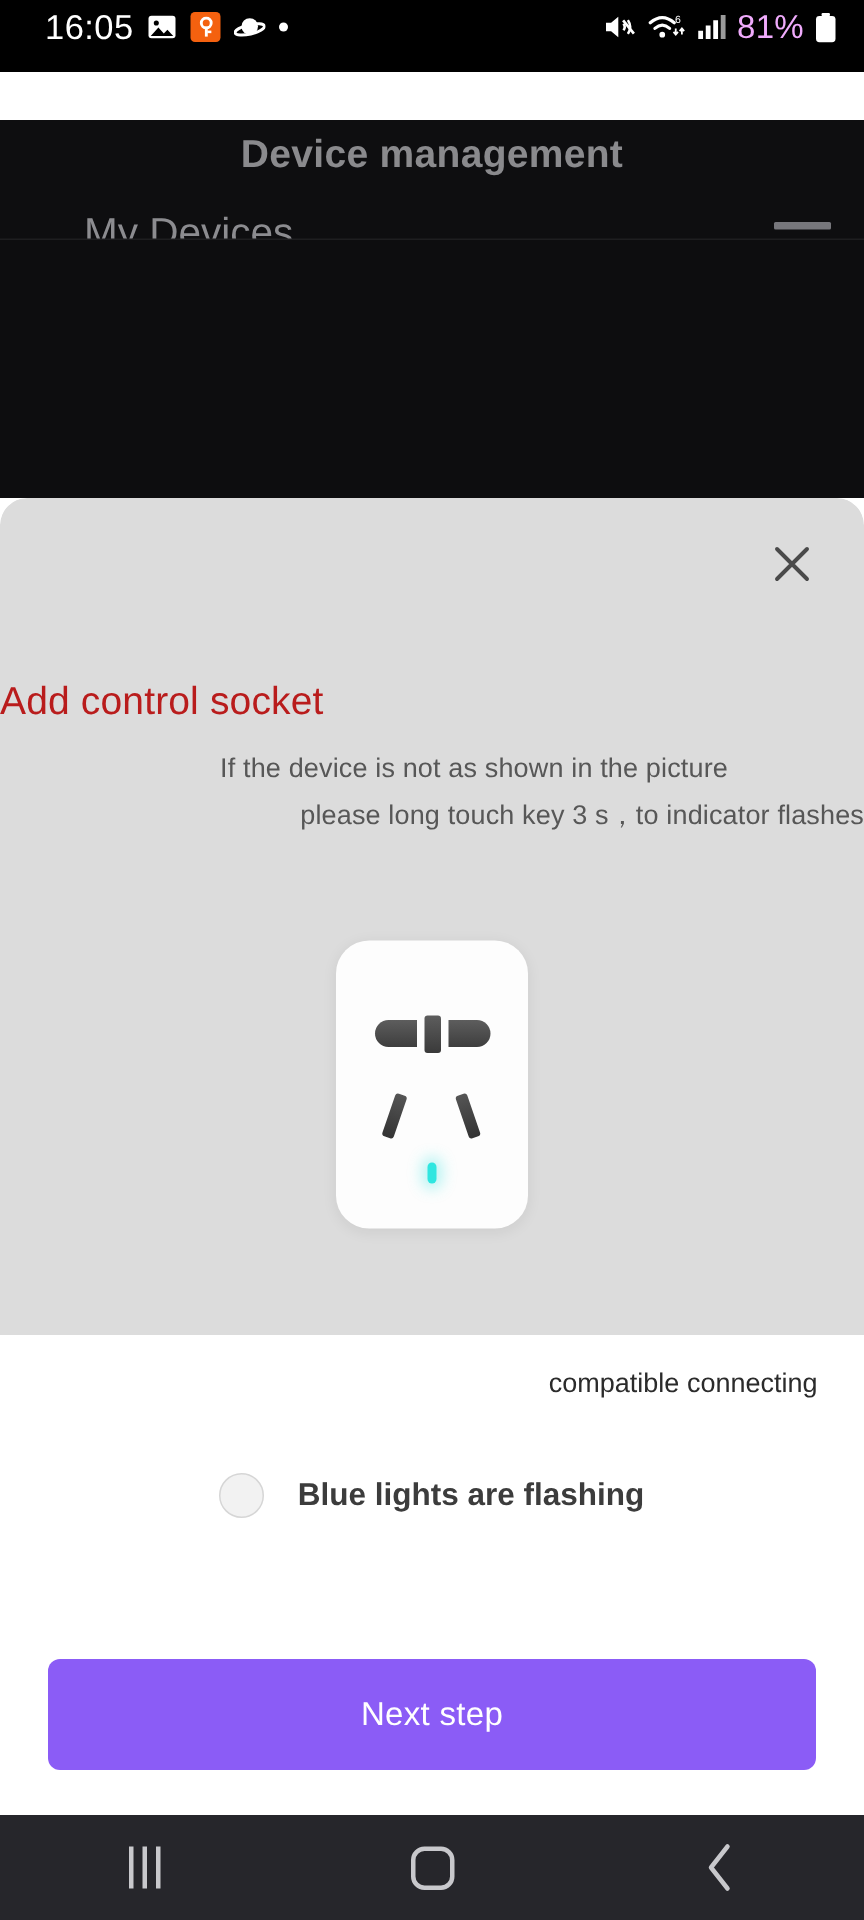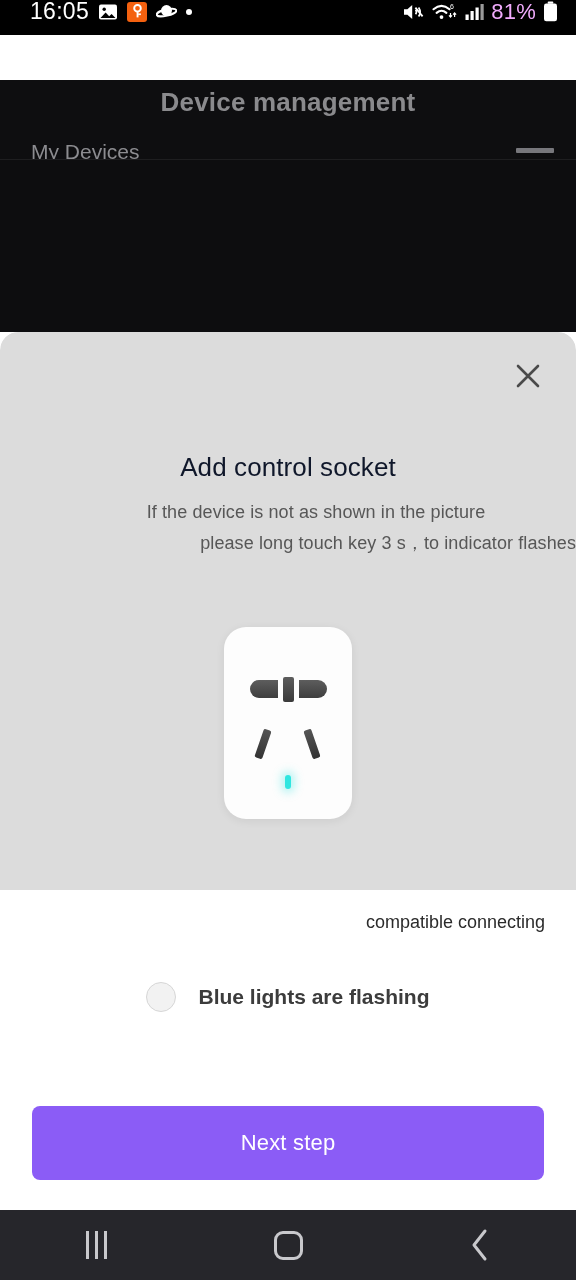--- a/index.html
+++ b/index.html
@@ -11,21 +11,21 @@
   }
   #phone {
     position:relative;
     width:576px; height:1280px;
     background:#ffffff;
   }
 
   
   #status-bar {
     position:absolute; top:0; left:0;
-    width:576px; height:35px;
+    width:576px; height:48px;
     background:#000000;
     display:flex; align-items:center;
     padding:0 18px 12px 30px;
   }
   #status-left { display:flex; align-items:center; gap:9px; }
   #clock {
     color:#ffffff; font-size:23px; font-weight:400;
     letter-spacing:0.3px; line-height:1;
   }
   .sb-icon { display:block; }
@@ -51,22 +51,22 @@
   #page-title {
     position:absolute; top:7px; left:0; width:576px;
     text-align:center;
     color:#8a8a8d; font-size:26px; font-weight:bold;
     letter-spacing:0.2px;
   }
   #tabbar {
     position:absolute; left:0; bottom:0; width:576px; height:58px;
   }
   #tab-my-devices {
-    position:absolute; left:31px; top:6px;
-    color:#8c8c90; font-size:21px;
+    position:absolute; left:56px; top:6px;
+    color:#8c8c90; font-size:27px;
   }
   #tab-underline {
     position:absolute; left:41px; top:42px;
     width:100px; height:3px; background:#2d7078;
   }
   #menu-button {
     position:absolute; right:16px; top:8px;
     width:44px; height:40px;
     display:flex; flex-direction:column; justify-content:center; gap:7px;
   }
@@ -101,22 +101,21 @@
     border-radius:18px 18px 0 0;
   }
   #close-button {
     position:absolute; right:26px; top:22px;
     width:44px; height:44px;
     display:flex; align-items:center; justify-content:center;
   }
 
   #sheet-title {
     position:absolute; top:120px; left:0; width:576px;
-    text-align:center;
-    color:#0f172a; font-size:26px; font-weight:400;
+    color:#b91c1c; font-size:26px; font-weight:400;
     letter-spacing:0.1px;
   }
   .sheet-sub {
     position:absolute; left:0; width:576px;
     text-align:center;
     color:#575757; font-size:18px; line-height:1;
     letter-spacing:0.1px;
   }
   #sheet-sub-1 { top:171px;margin-left:28px; }
   #sheet-sub-2 { top:202px;text-align:right; }

